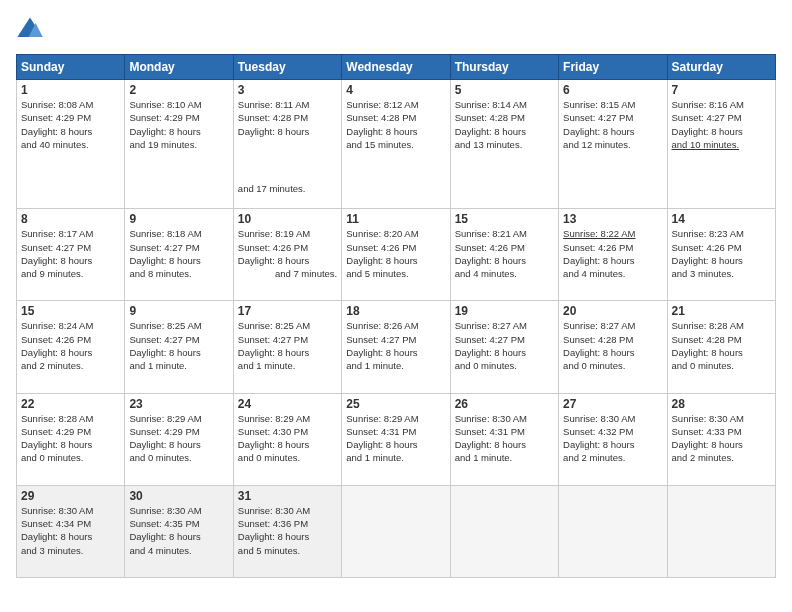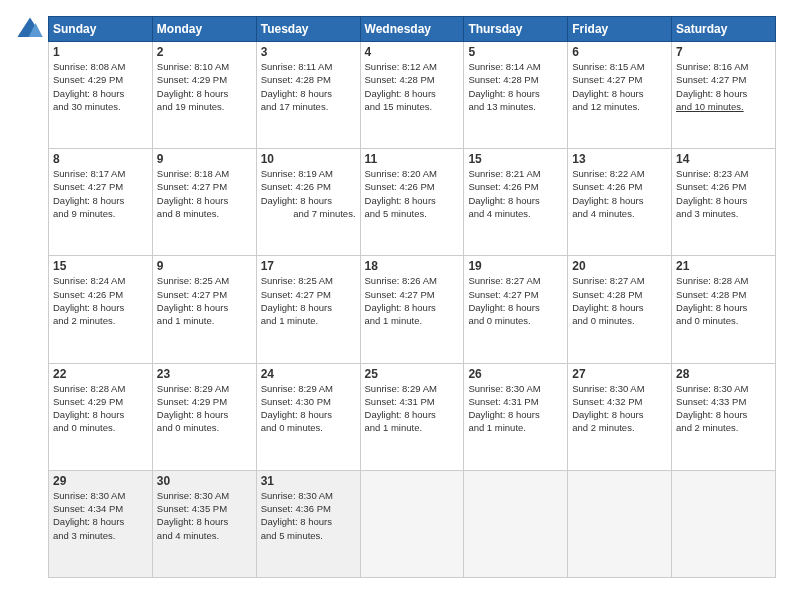--- a/index.html
+++ b/index.html
@@ -8,21 +8,21 @@
       background: #fff;
       width: 792px;
       height: 612px;
       overflow: hidden;
     }
     .page {
       width: 792px;
       height: 604px;
       padding: 16px 16px 26px 16px;
       display: flex;
-      flex-direction: row;
+      flex-direction: column;
     }
     .header {
       display: flex;
       justify-content: space-between;
       align-items: flex-start;
       margin-bottom: 10px;
     }
     .logo {
       display: flex;
       align-items: center;
@@ -131,35 +131,35 @@
           <th>Saturday</th>
         </tr>
     </thead>
     <tbody id="calendar-body">
     <tr>
           <td>
             <span class="day-num">1</span>
             <span style="display: block; line-height: 1.4;">Sunrise: 8:08 AM</span>
             <span style="display: block; line-height: 1.4;">Sunset: 4:29 PM</span>
             <span style="display: block; line-height: 1.4;">Daylight: 8 hours</span>
-            <span style="display: block; line-height: 1.4;">and 30 minutes.</span>
+            <span style="display: block; line-height: 1.4;">and 40 minutes.</span>
           </td>
           <td>
             <span class="day-num">2</span>
             <span style="display: block; line-height: 1.4;">Sunrise: 8:10 AM</span>
             <span style="display: block; line-height: 1.4;">Sunset: 4:29 PM</span>
             <span style="display: block; line-height: 1.4;">Daylight: 8 hours</span>
             <span style="display: block; line-height: 1.4;">and 19 minutes.</span>
           </td>
           <td>
             <span class="day-num">3</span>
             <span style="display: block; line-height: 1.4;">Sunrise: 8:11 AM</span>
             <span style="display: block; line-height: 1.4;">Sunset: 4:28 PM</span>
             <span style="display: block; line-height: 1.4;">Daylight: 8 hours</span>
-            <span style="display: block; line-height: 1.4;">and 17 minutes.</span>
+            <span style="display: block; line-height: 1.4; margin-top: 44px;">and 17 minutes.</span>
           </td>
           <td>
             <span class="day-num">4</span>
             <span style="display: block; line-height: 1.4;">Sunrise: 8:12 AM</span>
             <span style="display: block; line-height: 1.4;">Sunset: 4:28 PM</span>
             <span style="display: block; line-height: 1.4;">Daylight: 8 hours</span>
             <span style="display: block; line-height: 1.4;">and 15 minutes.</span>
           </td>
           <td>
             <span class="day-num">5</span>
@@ -214,21 +214,21 @@
           </td>
           <td>
             <span class="day-num">15</span>
             <span style="display: block; line-height: 1.4;">Sunrise: 8:21 AM</span>
             <span style="display: block; line-height: 1.4;">Sunset: 4:26 PM</span>
             <span style="display: block; line-height: 1.4;">Daylight: 8 hours</span>
             <span style="display: block; line-height: 1.4;">and 4 minutes.</span>
           </td>
           <td>
             <span class="day-num">13</span>
-            <span style="display: block; line-height: 1.4;">Sunrise: 8:22 AM</span>
+            <span style="display: block; line-height: 1.4; text-decoration: underline;">Sunrise: 8:22 AM</span>
             <span style="display: block; line-height: 1.4;">Sunset: 4:26 PM</span>
             <span style="display: block; line-height: 1.4;">Daylight: 8 hours</span>
             <span style="display: block; line-height: 1.4;">and 4 minutes.</span>
           </td>
           <td>
             <span class="day-num">14</span>
             <span style="display: block; line-height: 1.4;">Sunrise: 8:23 AM</span>
             <span style="display: block; line-height: 1.4;">Sunset: 4:26 PM</span>
             <span style="display: block; line-height: 1.4;">Daylight: 8 hours</span>
             <span style="display: block; line-height: 1.4;">and 3 minutes.</span>

